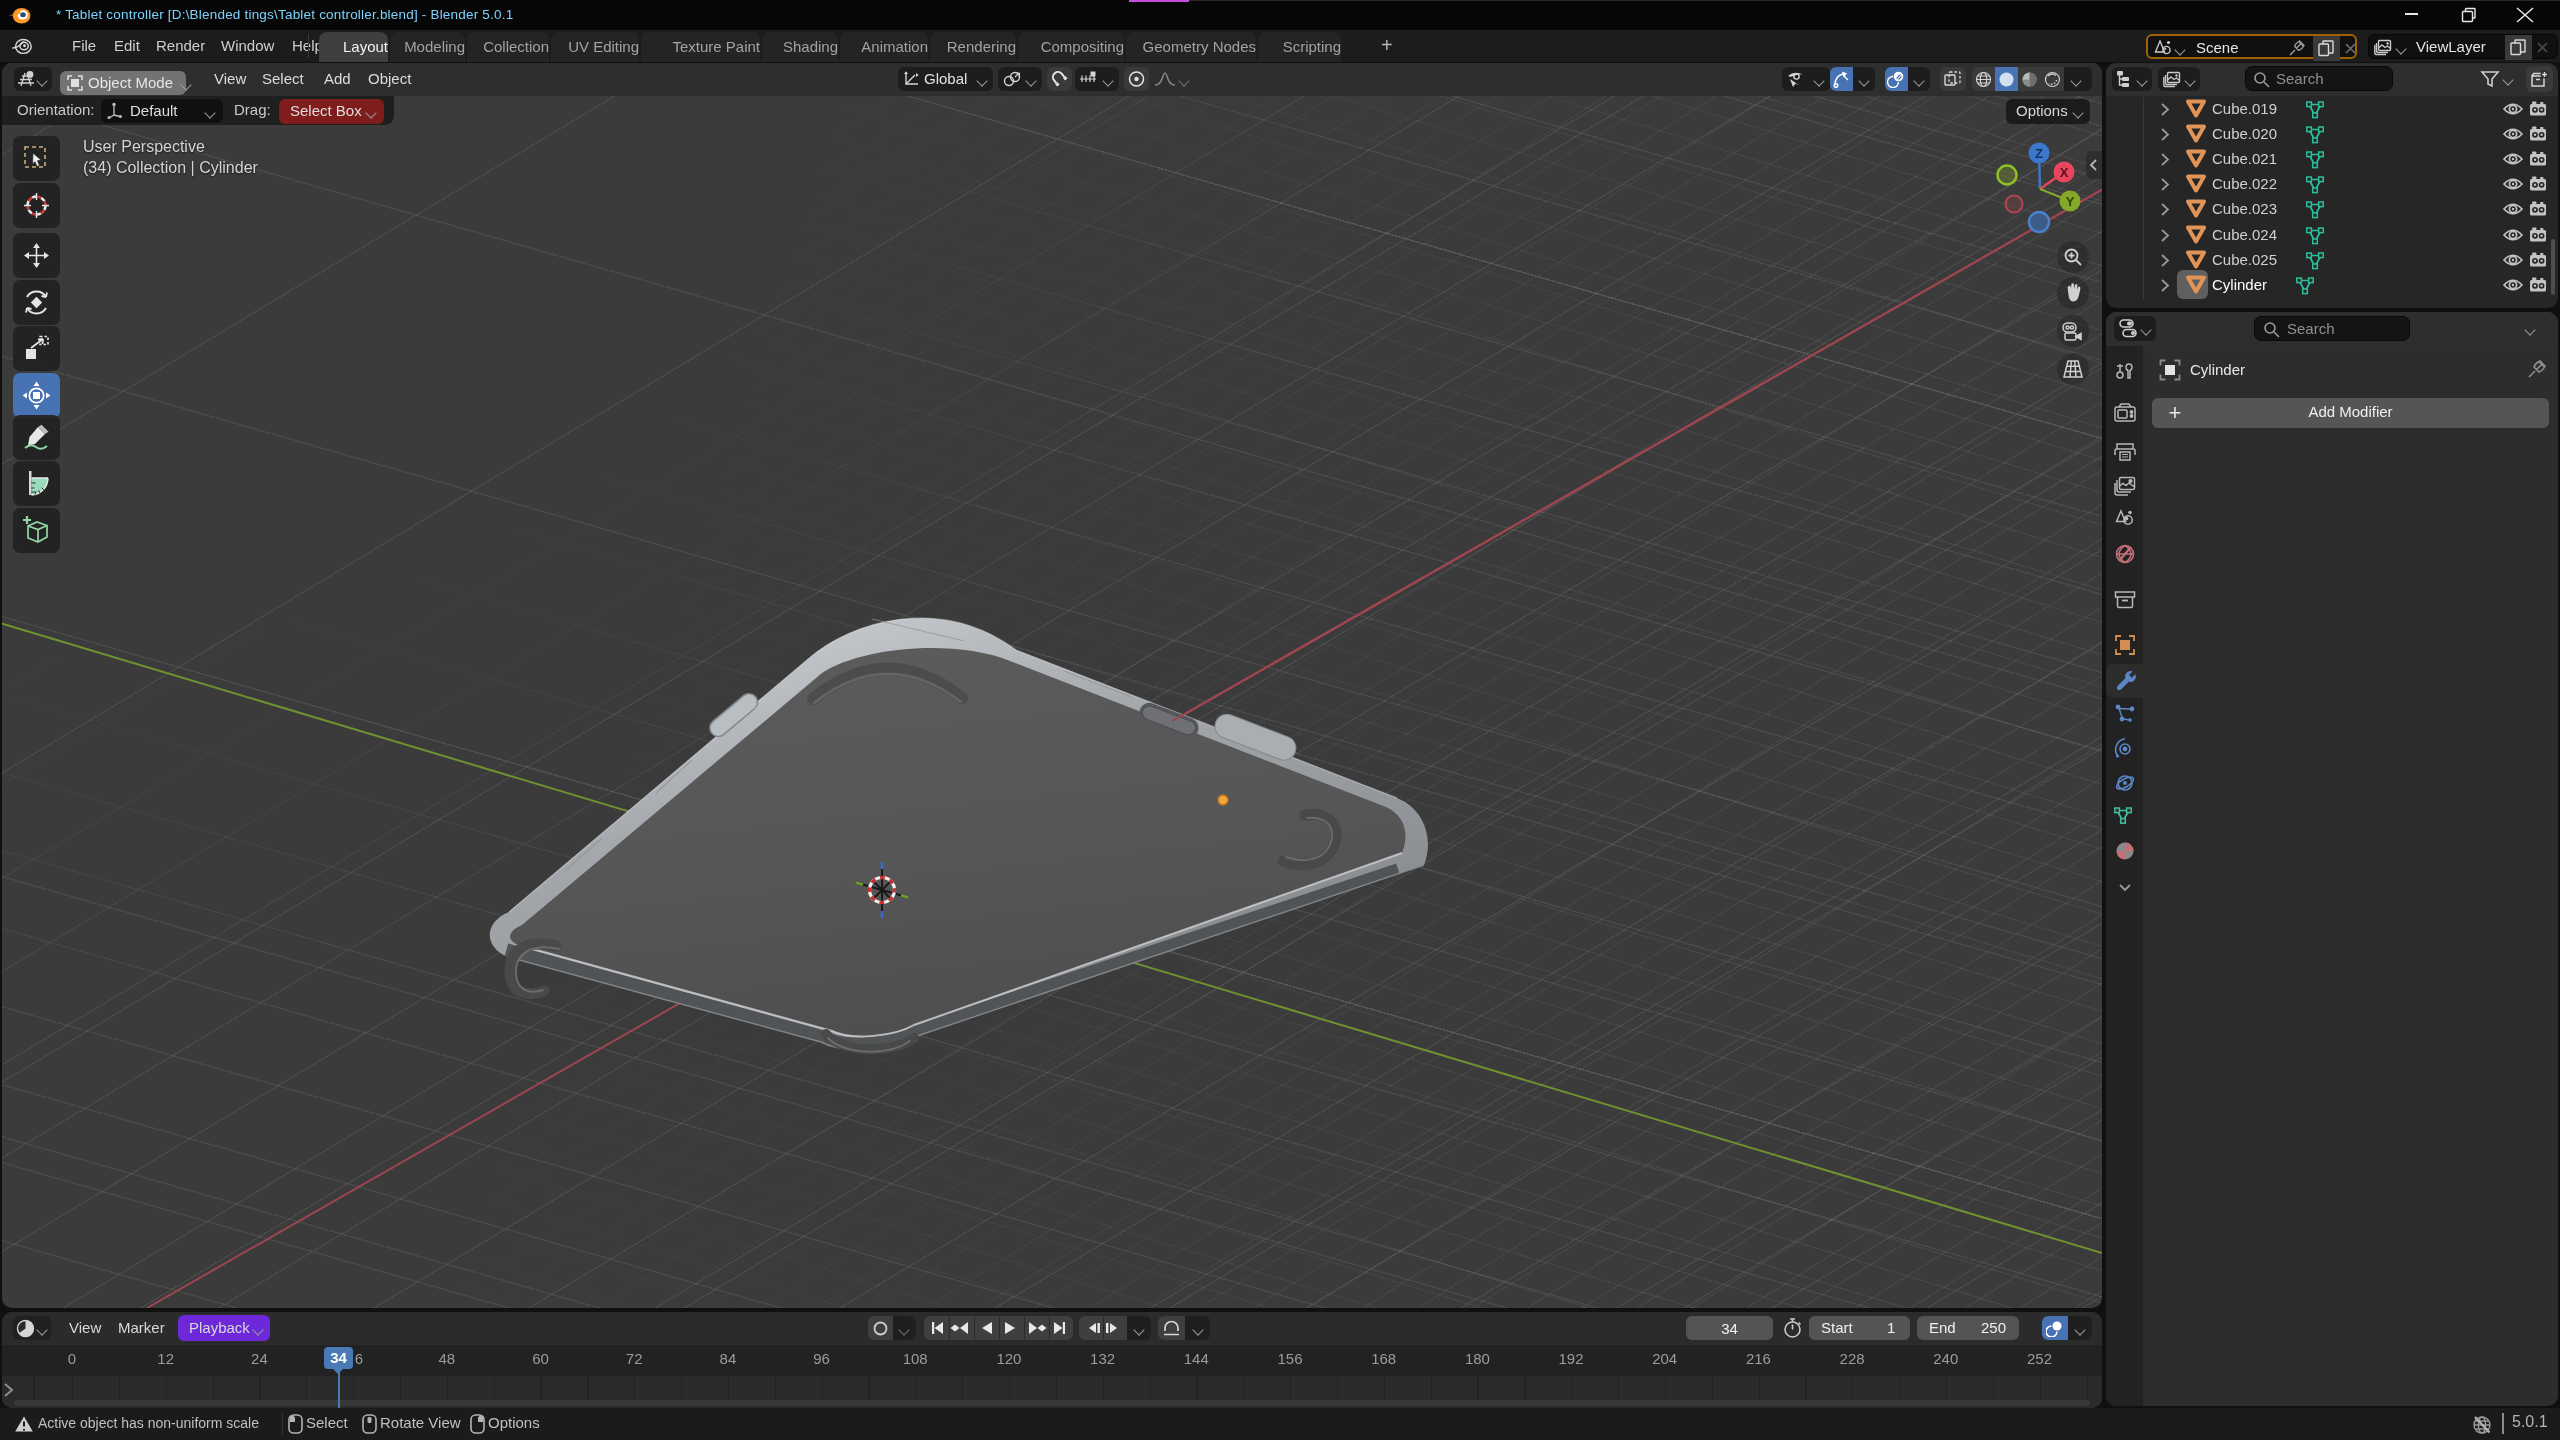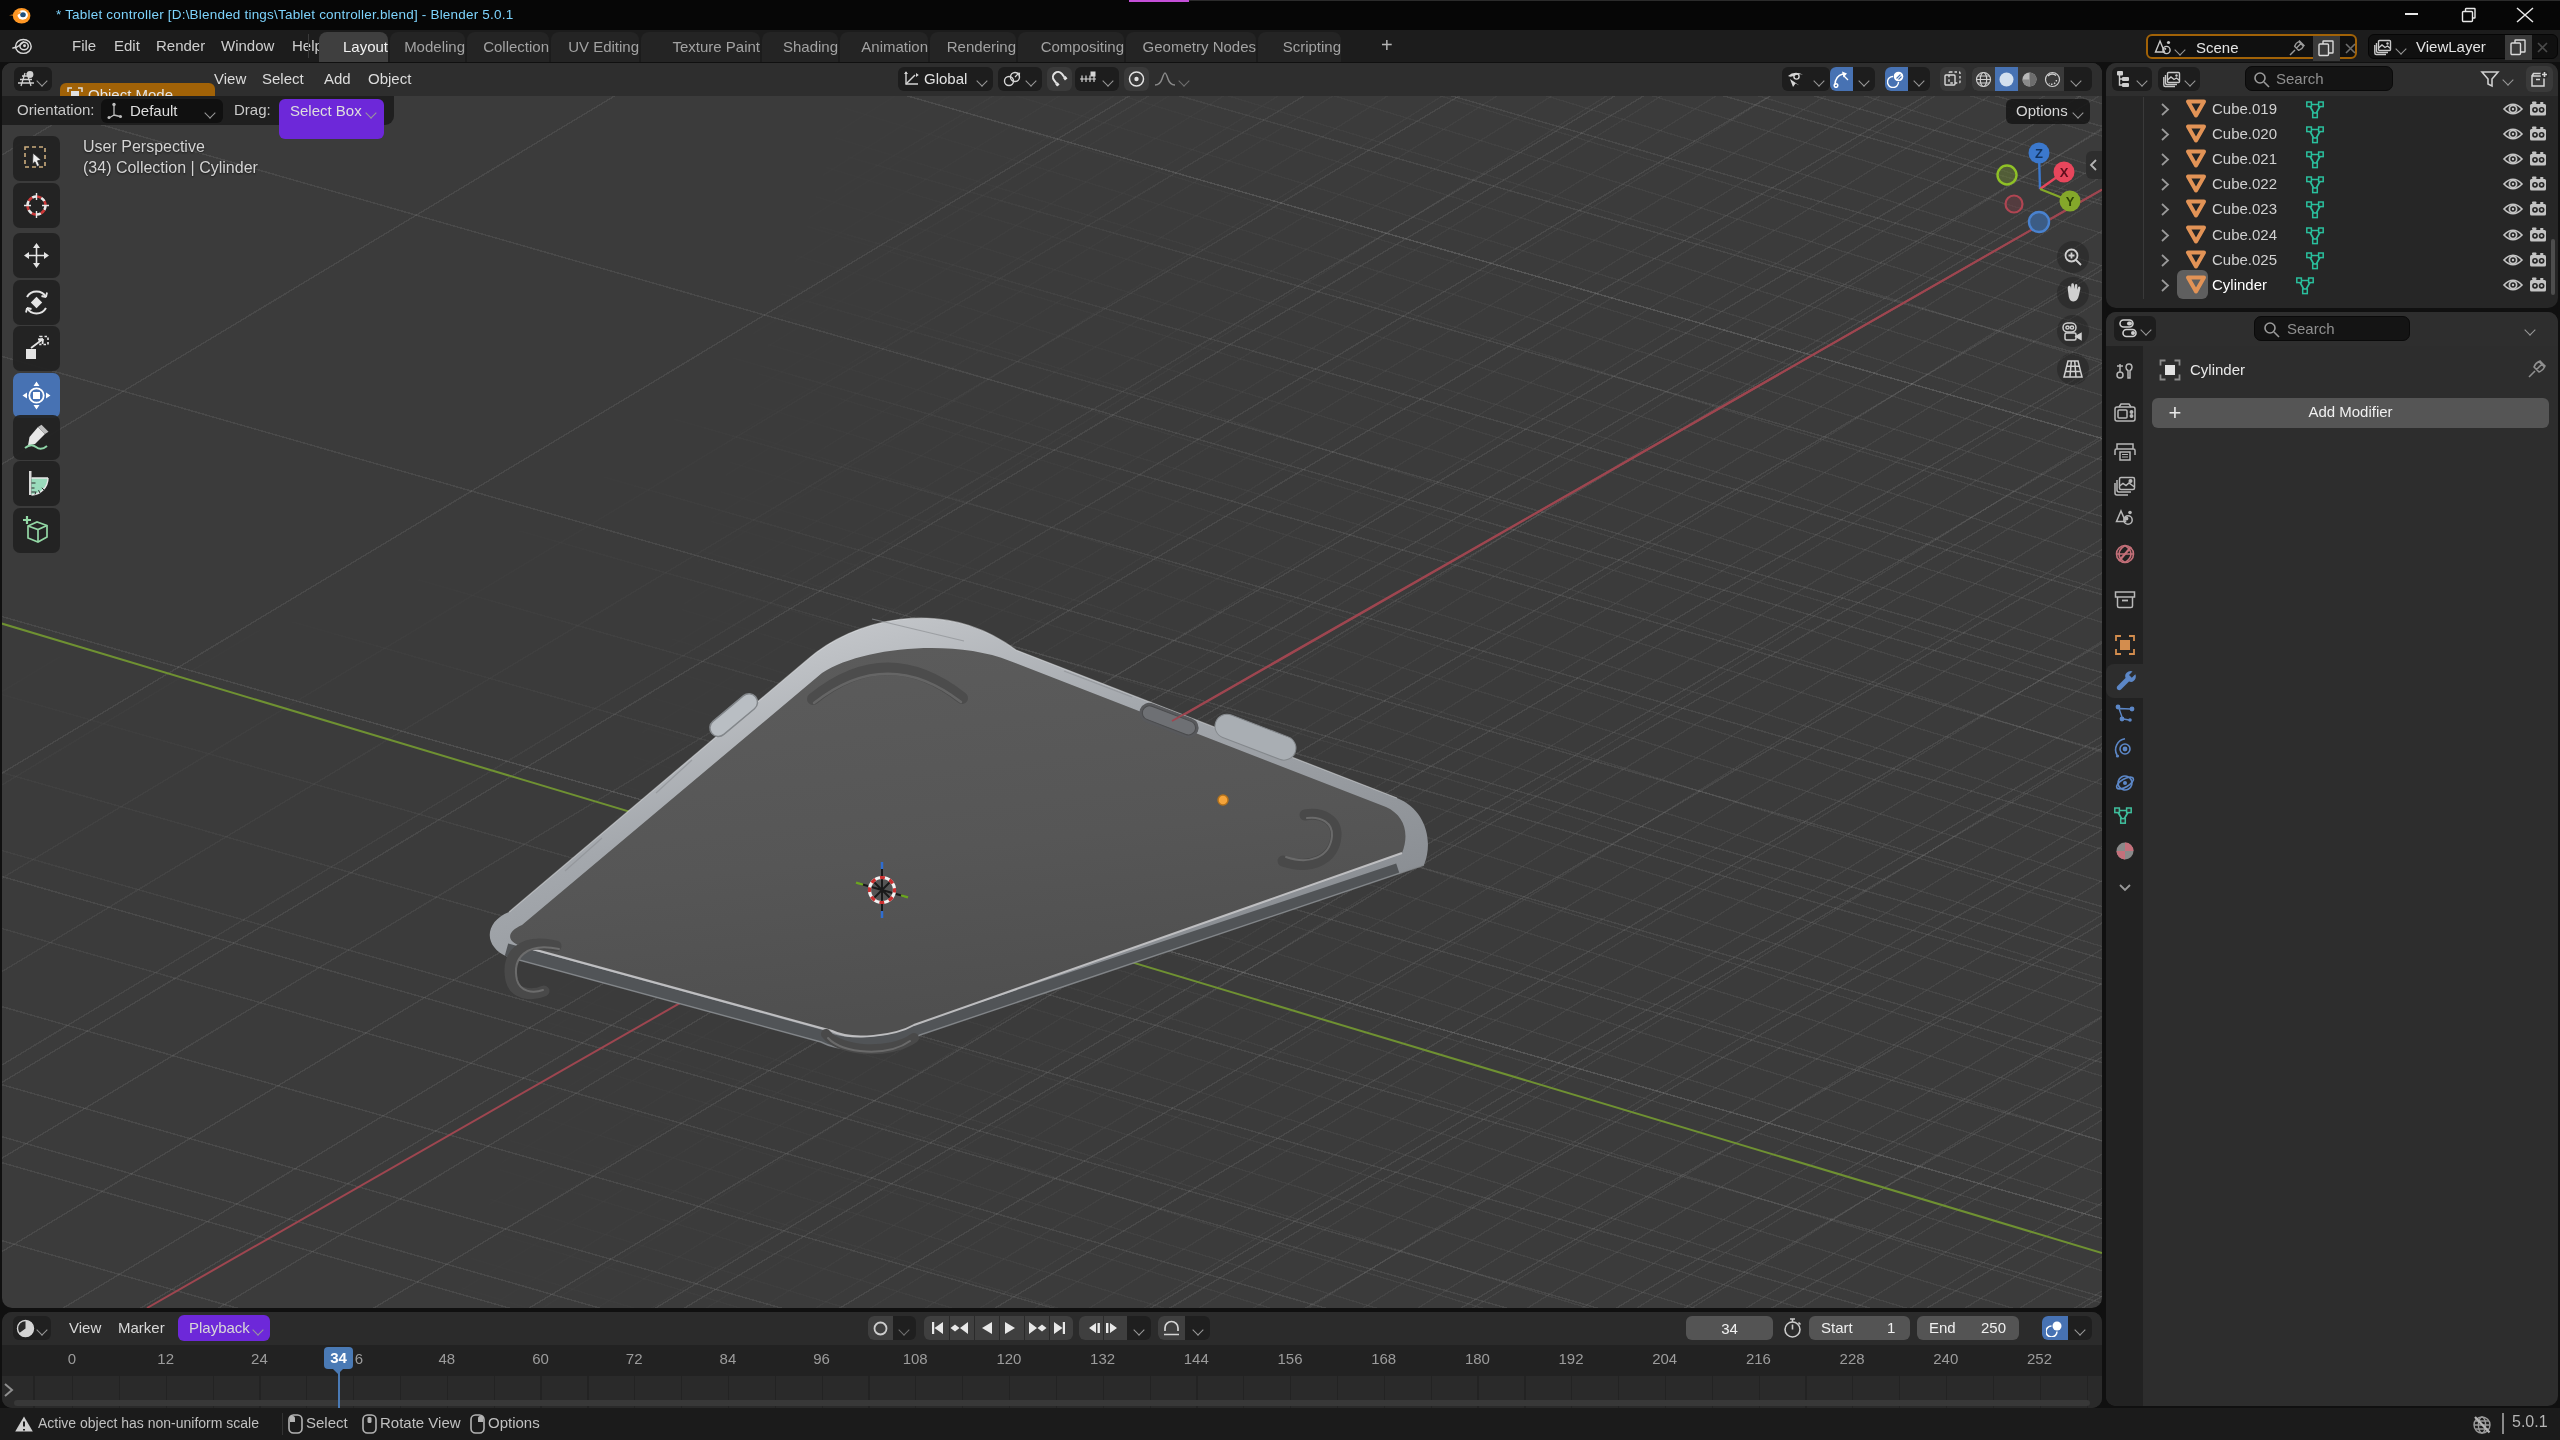--- a/index.html
+++ b/index.html
@@ -340,21 +340,21 @@
         </svg>
     </div>
     <div id="toolheader">
       <div class="abs ddark" style="left:12px;top:4px;width:38px;height:24px;background:#1d1d1d">
         <svg class="abs" style="left:3px;top:3px" width="19" height="18" viewBox="0 0 19 18" fill="none" stroke="#cfcfcf" stroke-width="1.3">
           <path d="M1,13 L17,13 M3,9.5 L15,9.5 M5,6 L13,6 M4,16 L8,3 M14,16 L10,3"></path>
           <circle cx="13" cy="4.5" r="3.4" fill="#cfcfcf" stroke="none"></circle>
         </svg>
         <span class="caret" style="position:absolute;left:24px;top:10px;border-color:#999"></span>
       </div>
-      <div class="abs ddark" style="left:58px;top:20px;width:155px;height:24px;background:#a16207">
+      <div class="abs ddark" style="left:58px;top:8px;width:126px;height:24px;background:#737373">
         <svg class="abs" style="left:6px;top:3px" width="18" height="18" viewBox="0 0 18 18" fill="none" stroke="#e0e0e0" stroke-width="1.5">
           <rect x="5" y="5" width="8" height="8" fill="#e0e0e0" stroke="none"></rect>
           <path d="M2,6 V2 H6 M12,2 H16 V6 M16,12 V16 H12 M6,16 H2 V12"></path>
         </svg>
         <div class="txt" style="left:28px;top:3px;color:#e6e6e6">Object Mode</div>
         <span class="caret" style="position:absolute;left:122px;top:10px;border-color:#999"></span>
       </div>
       <div class="txt" style="left:212px;top:7px;color:#dcdcdc">View</div>
       <div class="txt" style="left:260px;top:7px;color:#dcdcdc">Select</div>
       <div class="txt" style="left:322px;top:7px;color:#dcdcdc">Add</div>
@@ -476,21 +476,21 @@
         <svg class="abs" style="left:5px;top:3px" width="17" height="17" viewBox="0 0 17 17" fill="none" stroke="#bdbdbd" stroke-width="1.3">
           <path d="M8,2 V13 M8,13 L3,16 M8,13 L14,14.5"></path>
           <circle cx="8" cy="2.5" r="1.7" fill="#bdbdbd" stroke="none"></circle>
             <circle cx="3" cy="15.5" r="1.5" fill="#bdbdbd" stroke="none"></circle>
             <circle cx="14.5" cy="14.5" r="1.5" fill="#bdbdbd" stroke="none"></circle>
         </svg>
         <div class="txt" style="left:29px;top:3px;color:#dedede">Default</div>
         <span class="caret" style="position:absolute;left:105px;top:10px;border-color:#999"></span>
       </div>
       <div class="txt" style="left:232px;top:5px;color:#c9c9c9">Drag:</div>
-      <div class="abs" style="left:277px;top:3px;width:105px;height:40px;background:#6d28d9;border-radius:6px">
+      <div class="abs" style="left:277px;top:3px;width:105px;height:25px;background:#7f1d1d;border-radius:6px">
         <div class="txt" style="left:11px;top:3px;color:#dedede">Select Box</div>
         <span class="caret" style="position:absolute;left:88px;top:10px;border-color:#999"></span>
       </div>
     </div>
     <div class="abs" style="left:2004px;top:36px;width:84px;height:25px;background:rgba(24,24,24,.9);border-radius:6px">
       <div class="txt" style="left:10px;top:3px;color:#d5d5d5">Options</div>
       <span class="caret" style="position:absolute;left:68px;top:10px;border-color:#999"></span>
     </div>
   </div>
   <div class="abs" id="outliner">

